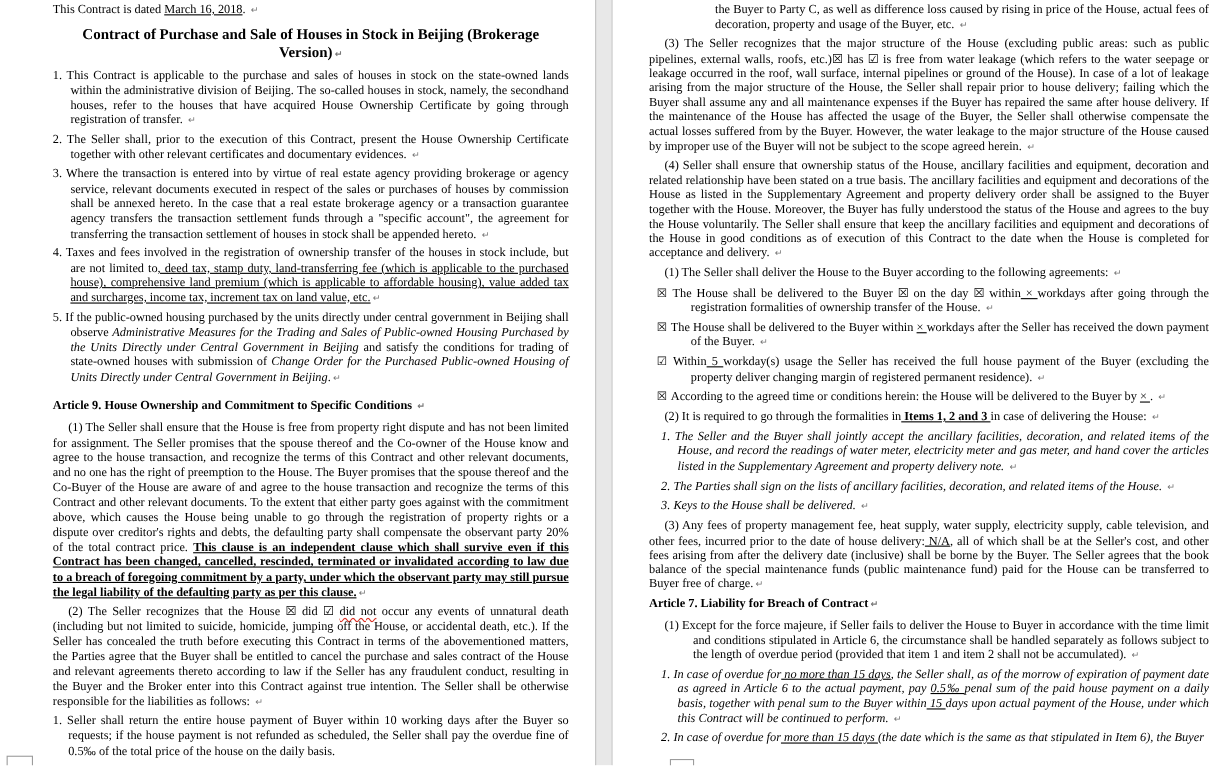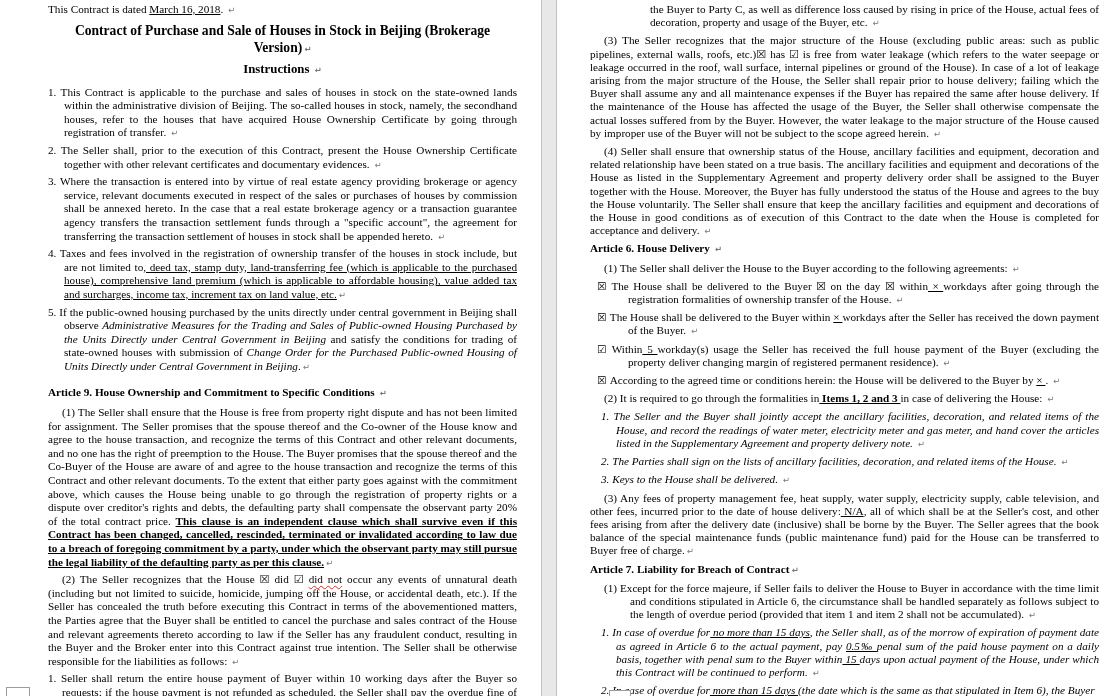--- a/index.html
+++ b/index.html
@@ -41,37 +41,35 @@
   .cb{font-family:"DejaVu Sans",sans-serif;font-size:10.5px;}
   .pmark{font-family:"DejaVu Sans",sans-serif;font-size:8.5px;color:#777;margin-left:2px;}
 </style>
 </head>
 <body>
 
 <div id="canvas">
   <div id="page-left" class="page">
       <div class="blk dated"><span>This Contract is dated </span><span class="run-u">March 16, 2018</span><span>. </span><span class="pmark">↵</span></div>
       <div class="blk title"><span>Contract of Purchase and Sale of Houses in Stock in Beijing (Brokerage Version)</span><span class="pmark">↵</span></div>
-      <div class="blk subtitle"><span>Instructions </span><span class="pmark">↵</span></div>
       <div class="blk instr"><span class="lbl">1. </span><span>This Contract is applicable to the purchase and sales of houses in stock on the state-owned lands within the administrative division of Beijing. The so-called houses in stock, namely, the secondhand houses, refer to the houses that have acquired House Ownership Certificate by going through registration of transfer. </span><span class="pmark">↵</span></div>
       <div class="blk instr"><span class="lbl">2. </span><span>The Seller shall, prior to the execution of this Contract, present the House Ownership Certificate together with other relevant certificates and documentary evidences. </span><span class="pmark">↵</span></div>
       <div class="blk instr"><span class="lbl">3. </span><span>Where the transaction is entered into by virtue of real estate agency providing brokerage or agency service, relevant documents executed in respect of the sales or purchases of houses by commission shall be annexed hereto. In the case that a real estate brokerage agency or a transaction guarantee agency transfers the transaction settlement funds through a "specific account", the agreement for transferring the transaction settlement of houses in stock shall be appended hereto. </span><span class="pmark">↵</span></div>
       <div class="blk instr"><span class="lbl">4. </span><span>Taxes and fees involved in the registration of ownership transfer of the houses in stock include, but are not limited to</span><span class="run-u">, deed tax, stamp duty, land-transferring fee (which is applicable to the purchased house), comprehensive land premium (which is applicable to affordable housing), value added tax and surcharges, income tax, increment tax on land value, etc.</span><span class="pmark">↵</span></div>
       <div class="blk instr"><span class="lbl">5. </span><span>If the public-owned housing purchased by the units directly under central government in Beijing shall observe </span><span class="run-i">Administrative Measures for the Trading and Sales of Public-owned Housing Purchased by the Units Directly under Central Government in Beijing</span><span> and satisfy the conditions for trading of state-owned houses with submission of </span><span class="run-i">Change Order for the Purchased Public-owned Housing of Units Directly under Central Government in Beijing</span><span>.</span><span class="pmark">↵</span></div>
       <div class="blk article gap"><span>Article 9. House Ownership and Commitment to Specific Conditions </span><span class="pmark">↵</span></div>
       <div class="blk para"><span>(1) The Seller shall ensure that the House is free from property right dispute and has not been limited for assignment. The Seller promises that the spouse thereof and the Co-owner of the House know and agree to the house transaction, and recognize the terms of this Contract and other relevant documents, and no one has the right of preemption to the House. The Buyer promises that the spouse thereof and the Co-Buyer of the House are aware of and agree to the house transaction and recognize the terms of this Contract and other relevant documents. To the extent that either party goes against with the commitment above, which causes the House being unable to go through the registration of property rights or a dispute over creditor's rights and debts, the defaulting party shall compensate the observant party 20% of the total contract price. </span><span class="run-bu">This clause is an independent clause which shall survive even if this Contract has been changed, cancelled, rescinded, terminated or invalidated according to law due to a breach of foregoing commitment by a party, under which the observant party may still pursue the legal liability of the defaulting party as per this clause.</span><span class="pmark">↵</span></div>
       <div class="blk para"><span>(2) The Seller recognizes that the House ☒ did ☑ </span><span class="run-wavy">did not</span><span> occur any events of unnatural death (including but not limited to suicide, homicide, jumping off the House, or accidental death, etc.). If the Seller has concealed the truth before executing this Contract in terms of the abovementioned matters, the Parties agree that the Buyer shall be entitled to cancel the purchase and sales contract of the House and relevant agreements thereto according to law if the Seller has any fraudulent conduct, resulting in the Buyer and the Broker enter into this Contract against true intention. The Seller shall be otherwise responsible for the liabilities as follows: </span><span class="pmark">↵</span></div>
       <div class="blk num2"><span class="lbl">1. </span><span>Seller shall return the entire house payment of Buyer within 10 working days after the Buyer so requests; if the house payment is not refunded as scheduled, the Seller shall pay the overdue fine of 0.5‰ of the total price of the house on the daily basis.</span></div>
     </div>
   <div id="page-gap"></div>
   <div id="page-right" class="page">
       <div class="blk cont"><span>the Buyer to Party C, as well as difference loss caused by rising in price of the House, actual fees of decoration, property and usage of the Buyer, etc. </span><span class="pmark">↵</span></div>
       <div class="blk para"><span>(3) The Seller recognizes that the major structure of the House (excluding public areas: such as public pipelines, external walls, roofs, etc.)☒ has ☑ is free from water leakage (which refers to the water seepage or leakage occurred in the roof, wall surface, internal pipelines or ground of the House). In case of a lot of leakage arising from the major structure of the House, the Seller shall repair prior to house delivery; failing which the Buyer shall assume any and all maintenance expenses if the Buyer has repaired the same after house delivery. If the maintenance of the House has affected the usage of the Buyer, the Seller shall otherwise compensate the actual losses suffered from by the Buyer. However, the water leakage to the major structure of the House caused by improper use of the Buyer will not be subject to the scope agreed herein. </span><span class="pmark">↵</span></div>
       <div class="blk para"><span>(4) Seller shall ensure that ownership status of the House, ancillary facilities and equipment, decoration and related relationship have been stated on a true basis. The ancillary facilities and equipment and decorations of the House as listed in the Supplementary Agreement and property delivery order shall be assigned to the Buyer together with the House. Moreover, the Buyer has fully understood the status of the House and agrees to the buy the House voluntarily. The Seller shall ensure that keep the ancillary facilities and equipment and decorations of the House in good conditions as of execution of this Contract to the date when the House is completed for acceptance and delivery. </span><span class="pmark">↵</span></div>
-      <div class="blk article"><span>Article 6. House Delivery </span><span class="pmark">↵</span></div>
       <div class="blk para"><span>(1) The Seller shall deliver the House to the Buyer according to the following agreements: </span><span class="pmark">↵</span></div>
       <div class="blk check"><span class="lbl cb">☒ </span><span>The House shall be delivered to the Buyer ☒ on the day ☒ within</span><span class="run-u">  ×  </span><span>workdays after going through the registration formalities of ownership transfer of the House. </span><span class="pmark">↵</span></div>
       <div class="blk check"><span class="lbl cb">☒ </span><span>The House shall be delivered to the Buyer within </span><span class="run-u">  ×  </span><span> workdays after the Seller has received the down payment of the Buyer. </span><span class="pmark">↵</span></div>
       <div class="blk check"><span class="lbl cb">☑ </span><span>Within</span><span class="run-u"> 5 </span><span>workday(s) usage the Seller has received the full house payment of the Buyer (excluding the property deliver changing margin of registered permanent residence). </span><span class="pmark">↵</span></div>
       <div class="blk check"><span class="lbl cb">☒ </span><span>According to the agreed time or conditions herein: the House will be delivered to the Buyer by </span><span class="run-u"> × </span><span>. </span><span class="pmark">↵</span></div>
       <div class="blk para"><span>(2) It is required to go through the formalities in</span><span class="run-bu"> Items 1, 2 and 3 </span><span>in case of delivering the House: </span><span class="pmark">↵</span></div>
       <div class="blk num"><span class="lbl">1. </span><span>The Seller and the Buyer shall jointly accept the ancillary facilities, decoration, and related items of the House, and record the readings of water meter, electricity meter and gas meter, and hand cover the articles listed in the Supplementary Agreement and property delivery note. </span><span class="pmark">↵</span></div>
       <div class="blk num"><span class="lbl">2. </span><span>The Parties shall sign on the lists of ancillary facilities, decoration, and related items of the House. </span><span class="pmark">↵</span></div>
       <div class="blk num"><span class="lbl">3. </span><span>Keys to the House shall be delivered. </span><span class="pmark">↵</span></div>
       <div class="blk para"><span>(3) Any fees of property management fee, heat supply, water supply, electricity supply, cable television, and other fees, incurred prior to the date of house delivery:</span><span class="run-u"> N/A</span><span>, all of which shall be at the Seller's cost, and other fees arising from after the delivery date (inclusive) shall be borne by the Buyer. The Seller agrees that the book balance of the special maintenance funds (public maintenance fund) paid for the House can be transferred to Buyer free of charge.</span><span class="pmark">↵</span></div>

